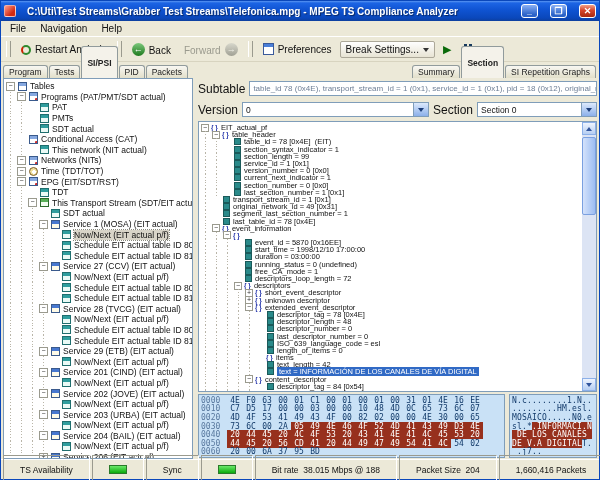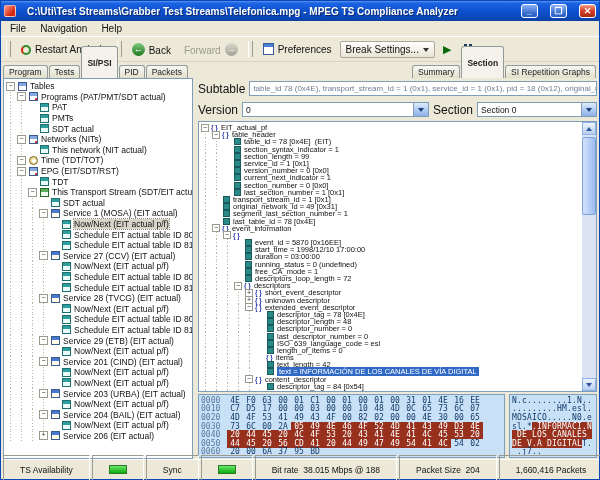--- a/index.html
+++ b/index.html
@@ -235,33 +235,39 @@
           </div>
           <div class="trow">
             <span class="guide"></span>
             <span class="guide"></span>
             <span class="ebox none"></span>
             <span class="ti table"></span>
             <span class="lbl">SDT actual</span>
           </div>
           <div class="trow">
             <span class="guide"></span>
+            <span class="ebox none"></span>
+            <span class="ti db"></span>
+            <span class="lbl">Conditional Access (CAT)</span>
+          </div>
+          <div class="trow">
+            <span class="guide"></span>
+            <span class="guide"></span>
+            <span class="ebox none"></span>
+            <span class="ti table"></span>
+            <span class="lbl">This network (NIT actual)</span>
+          </div>
+          <div class="trow">
+            <span class="guide"></span>
             <span class="ebox">−</span>
             <span class="ti db"></span>
             <span class="lbl">Networks (NITs)</span>
           </div>
           <div class="trow">
             <span class="guide"></span>
-            <span class="guide"></span>
-            <span class="ebox none"></span>
-            <span class="ti table"></span>
-            <span class="lbl">This network (NIT actual)</span>
-          </div>
-          <div class="trow">
-            <span class="guide"></span>
             <span class="ebox">−</span>
             <span class="ti clock"></span>
             <span class="lbl">Time (TDT/TOT)</span>
           </div>
           <div class="trow">
             <span class="guide"></span>
             <span class="ebox">−</span>
             <span class="ti db"></span>
             <span class="lbl">EPG (EIT/SDT/RST)</span>
           </div>
@@ -418,20 +424,28 @@
             <span class="lbl">Service 201 (CIND) (EIT actual)</span>
           </div>
           <div class="trow">
             <span class="guide"></span>
             <span class="guide"></span>
             <span class="guide"></span>
             <span class="guide"></span>
             <span class="ebox none"></span>
             <span class="ti table"></span>
             <span class="lbl">Now/Next (EIT actual p/f)</span>
+          </div>
+          <div class="trow">
+            <span class="guide"></span>
+            <span class="guide"></span>
+            <span class="guide"></span>
+            <span class="ebox">−</span>
+            <span class="ti service"></span>
+            <span class="lbl">Service 202 (JOVE) (EIT actual)</span>
           </div>
           <div class="trow">
             <span class="guide"></span>
             <span class="guide"></span>
             <span class="guide"></span>
             <span class="guide"></span>
             <span class="ebox none"></span>
             <span class="ti table"></span>
             <span class="lbl">Now/Next (EIT actual p/f)</span>
           </div>

